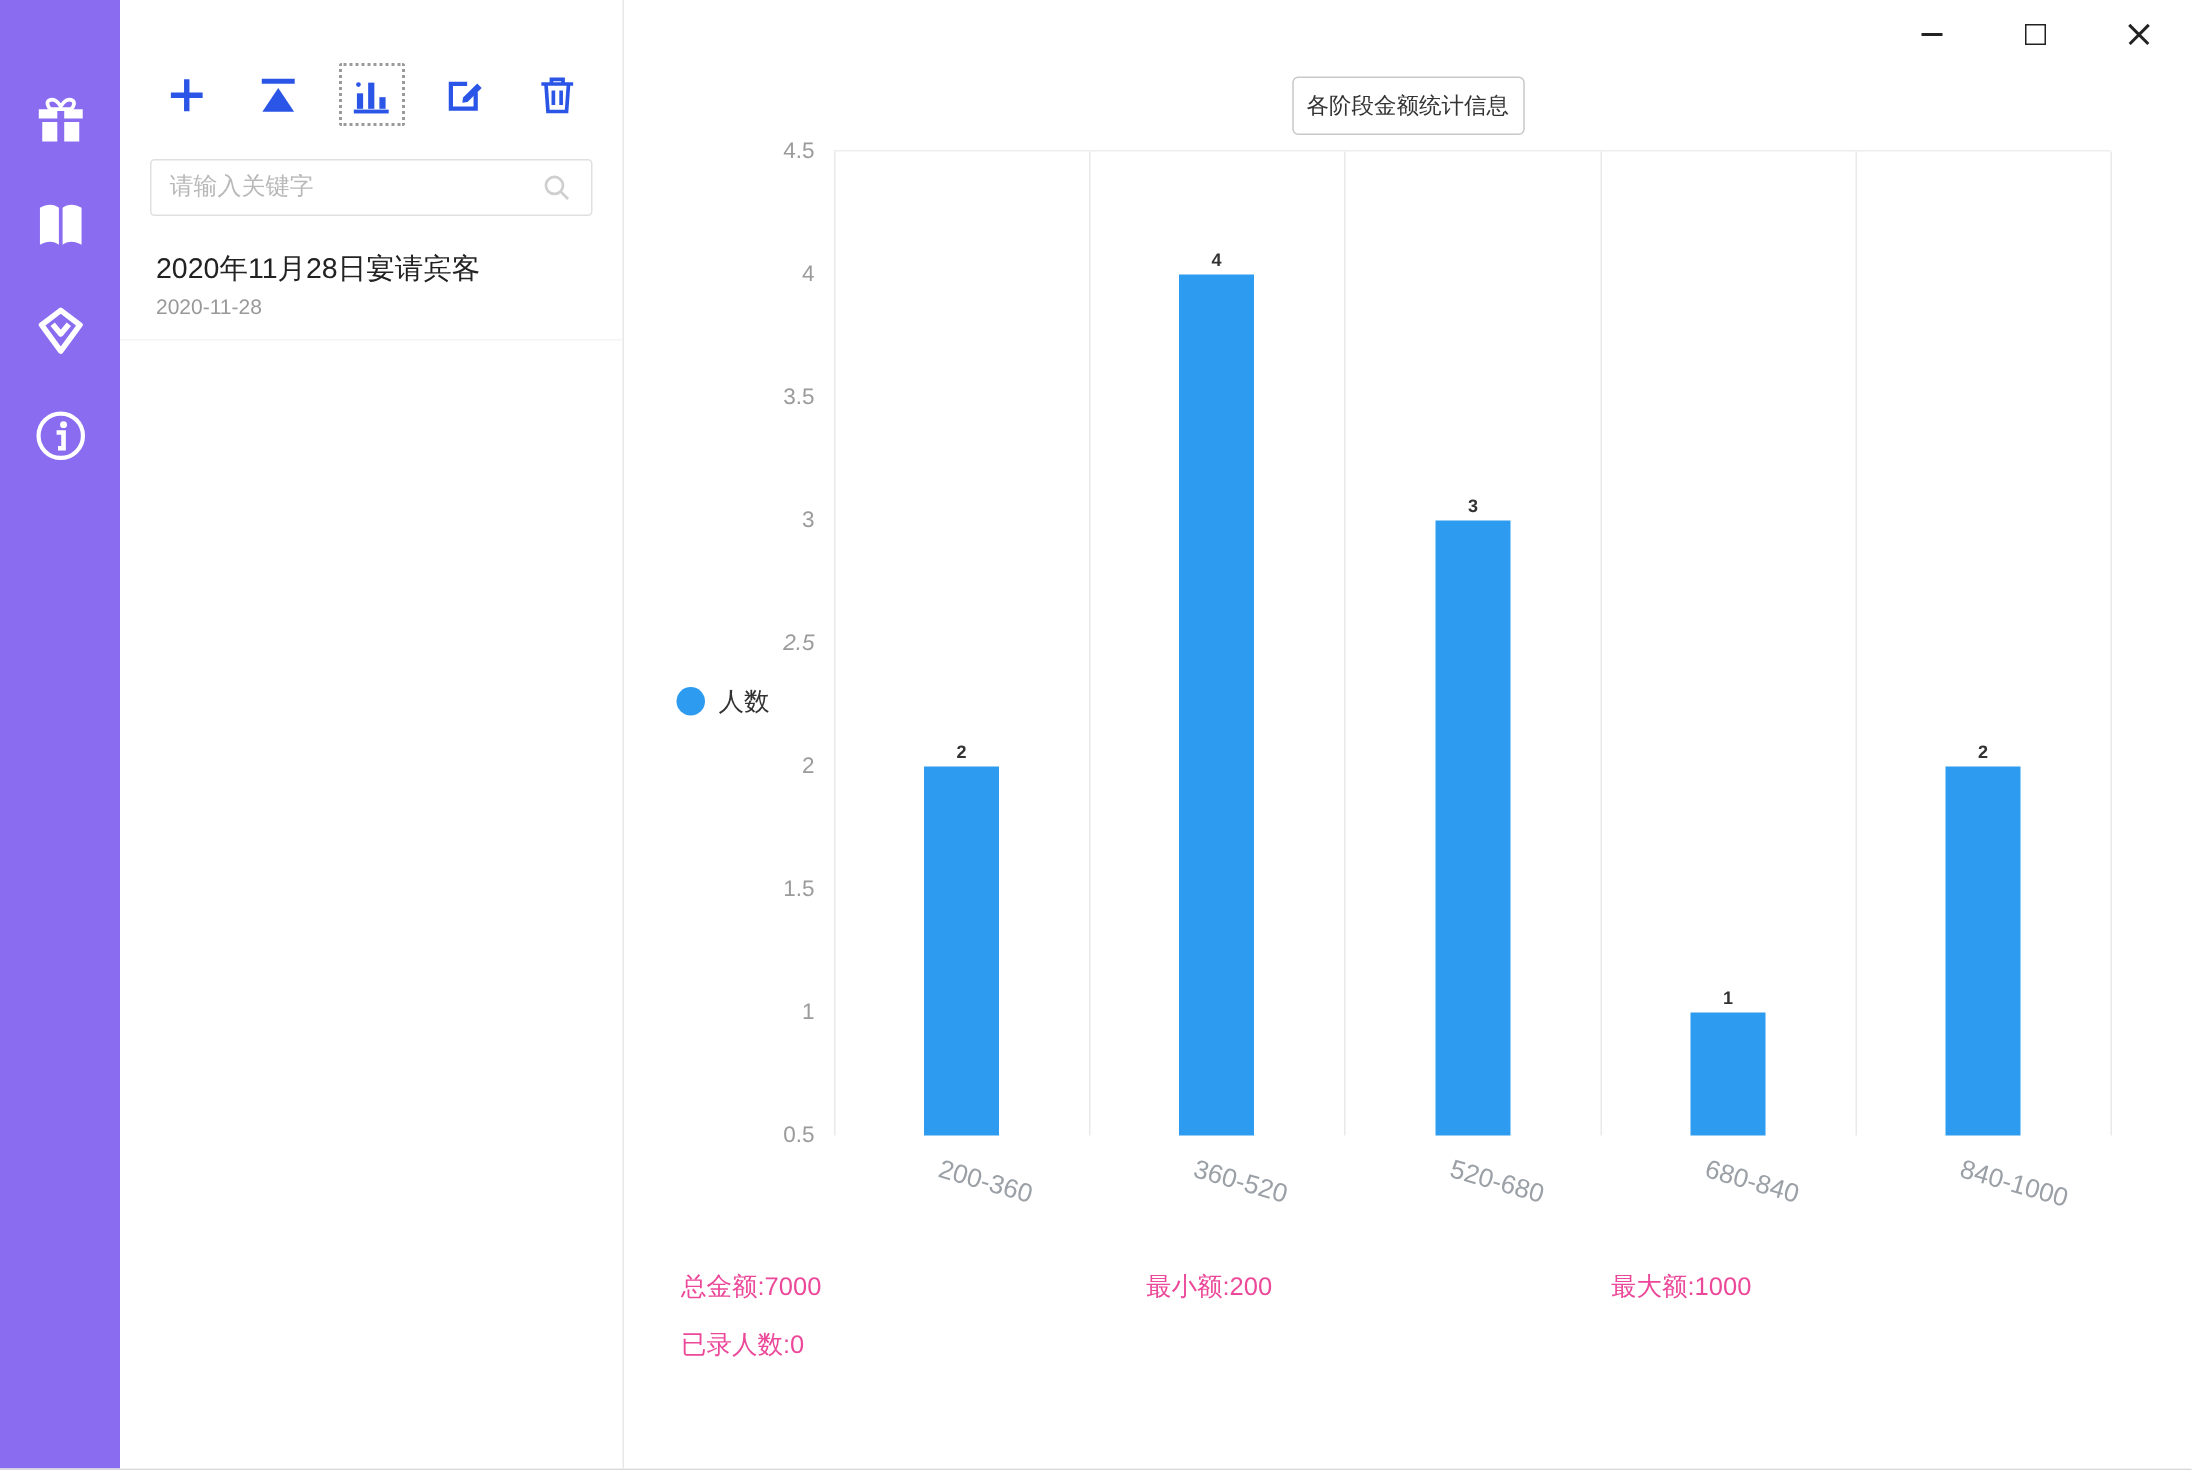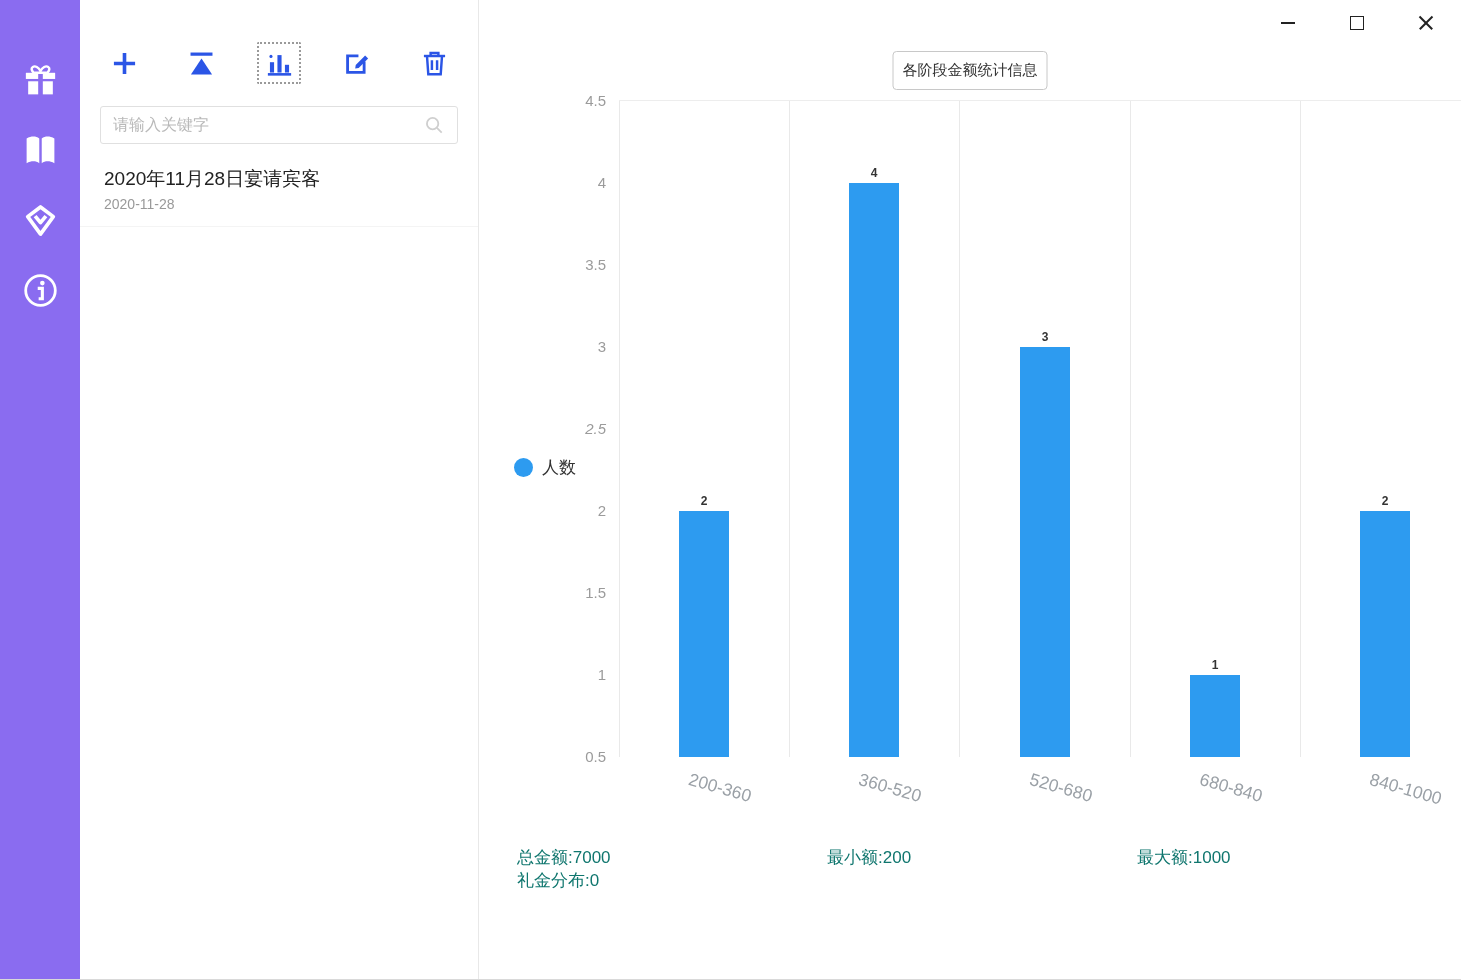--- a/index.html
+++ b/index.html
@@ -21,21 +21,21 @@
     align-items: center;
     padding-top: 60px;
     gap: 30px;
     flex-shrink: 0;
   }
   .rail-btn { width: 40px; height: 40px; display: flex; align-items: center; justify-content: center; cursor: pointer; }
   .rail-btn svg { width: 37px; height: 37px; color: #ffffff; }
 
   
   .panel {
-    width: 399px;
+    width: 336px;
     border-right: 1px solid #e8e8e8;
     display: flex;
     flex-direction: column;
     flex-shrink: 0;
     background: #fff;
   }
   .toolbar {
     display: flex;
     align-items: center;
     justify-content: space-between;
@@ -137,22 +137,23 @@
     font-size: 20px;
     color: #9aa0a6;
   }
 
   .stats {
     position: absolute;
     left: 38px;
     top: 846px;
     display: grid;
     grid-template-columns: 310px 310px 310px;
+    row-gap: 16px;
     font-size: 17px;
-    color: #0f766e;
+    color: #ec4899;
   }
 </style>
 </head>
 <body>
 
 <nav class="sidebar">
   <div class="rail-btn">
     <svg viewBox="0 0 24 24" fill="currentColor">
       <path d="M2.5 7h8v4h-8z"></path>
         <path d="M13.5 7h8v4h-8z"></path>
@@ -289,16 +290,16 @@
       <div class="ytick" style="top: 155px;">3.5</div>
       <div class="ytick" style="top: 73px;">4</div>
       <div class="ytick" style="top: -9px;">4.5</div>
     </div>
 
 
   <div class="stats">
     <div>总金额:7000</div>
     <div>最小额:200</div>
     <div>最大额:1000</div>
-    <div>礼金分布:0</div>
+    <div>已录人数:0</div>
   </div>
 
 </main>
 
 </body></html>

